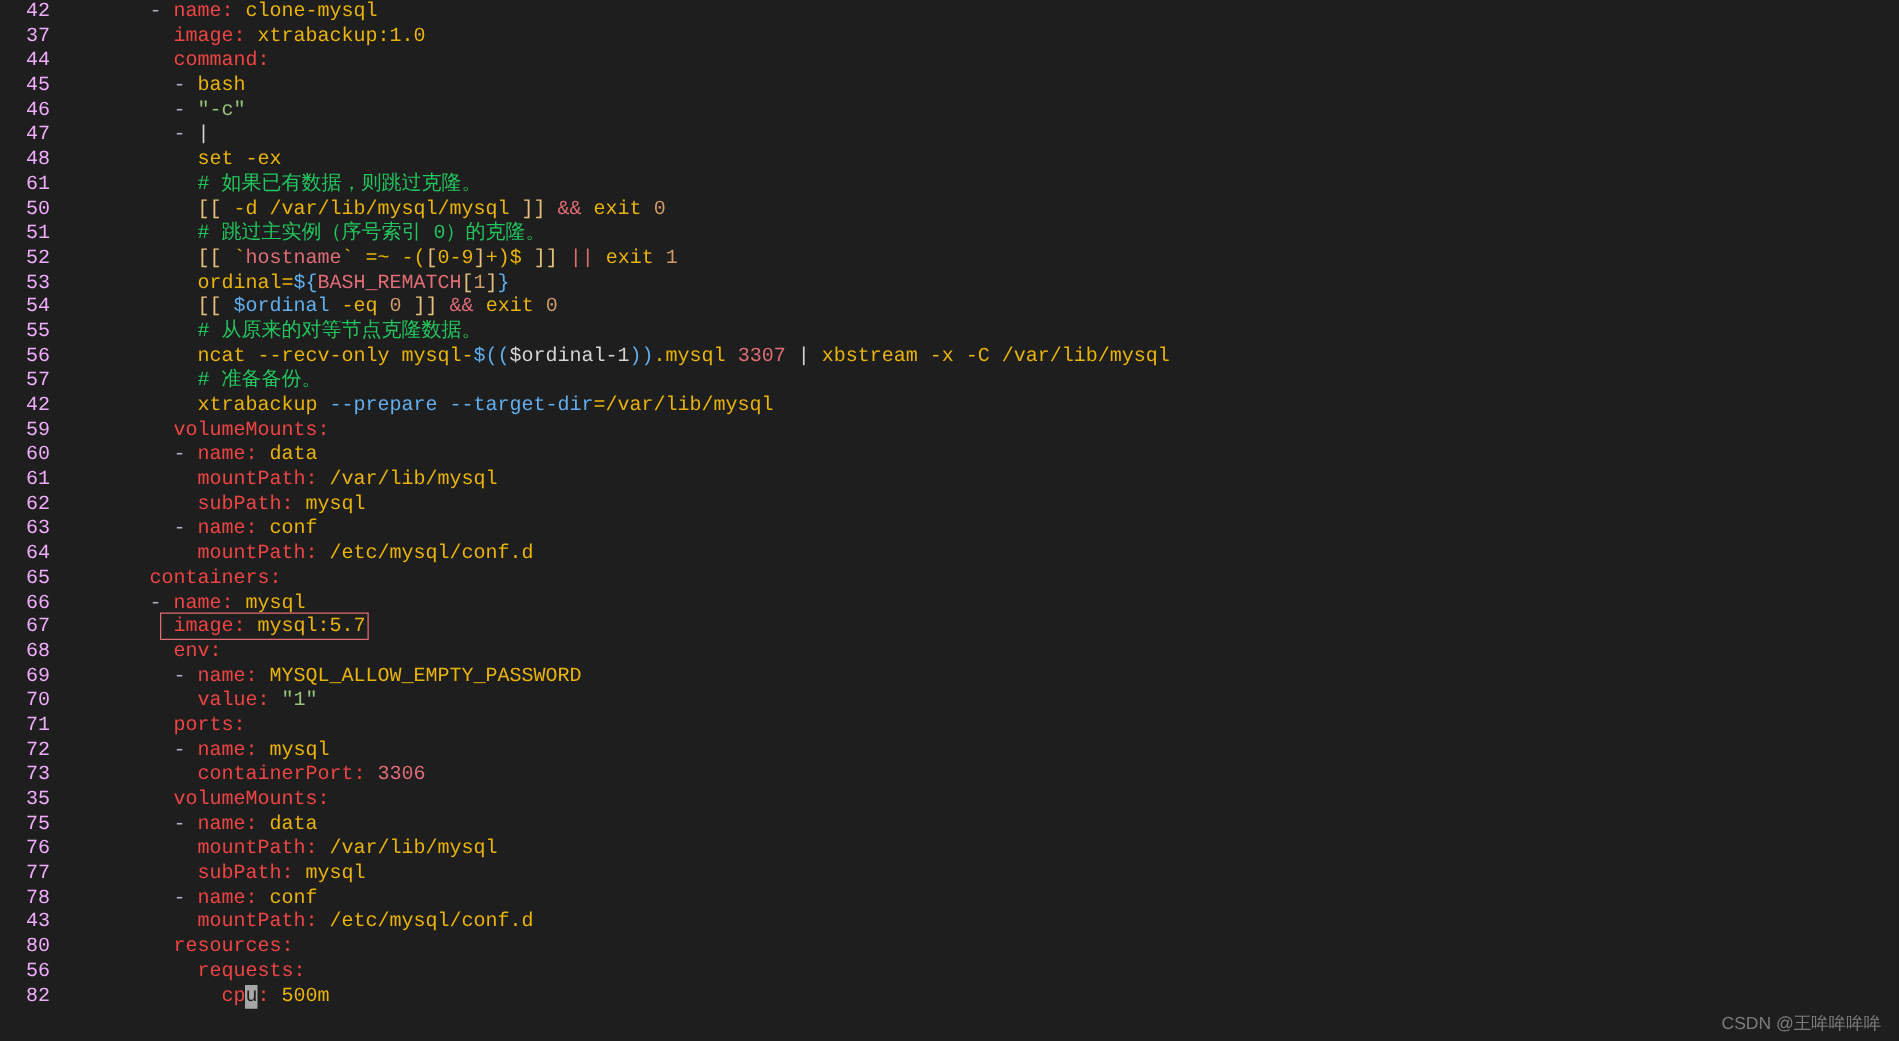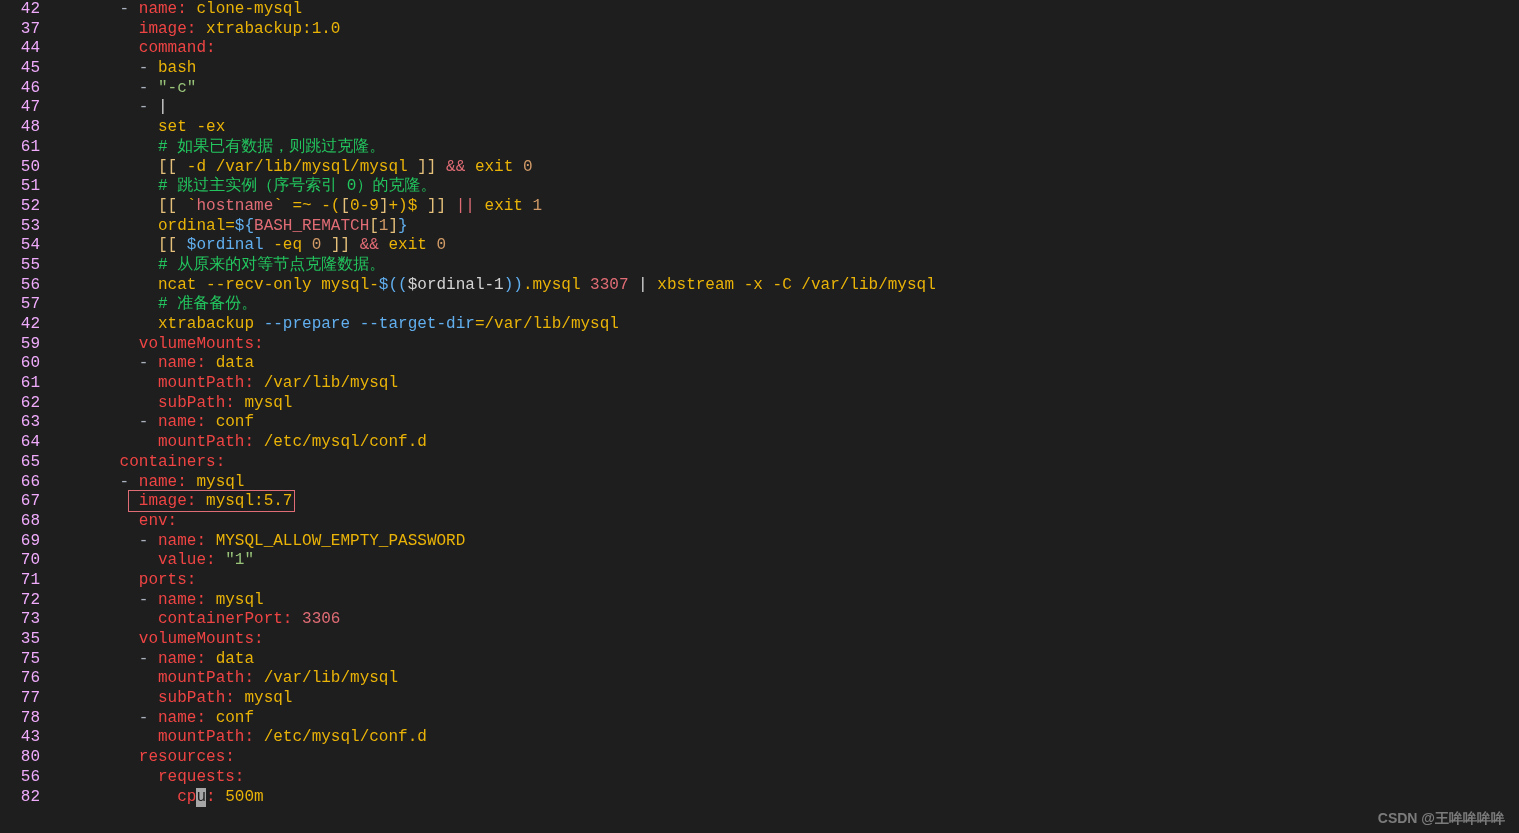--- a/index.html
+++ b/index.html
@@ -59,21 +59,20 @@
   pointer-events: none;
 }
 .watermark {
   position: absolute;
   right: 14px;
   bottom: 6px;
   color: rgba(200,200,200,0.55);
   font-family: sans-serif;
   font-size: 14px;
   pointer-events: none;
-  font-weight: bold;
 }
 </style>
 </head>
 <body>
 
 <div class="editor">
   <div class="gutter" id="gutter">
       <span class="ln">42</span>
       <span class="ln">37</span>
       <span class="ln">44</span>

